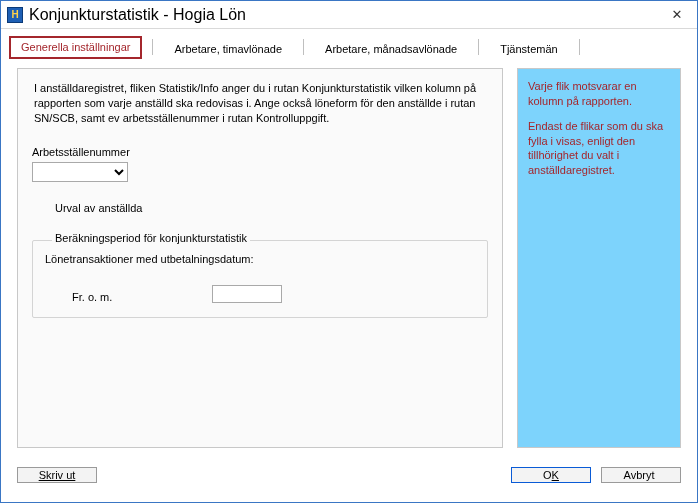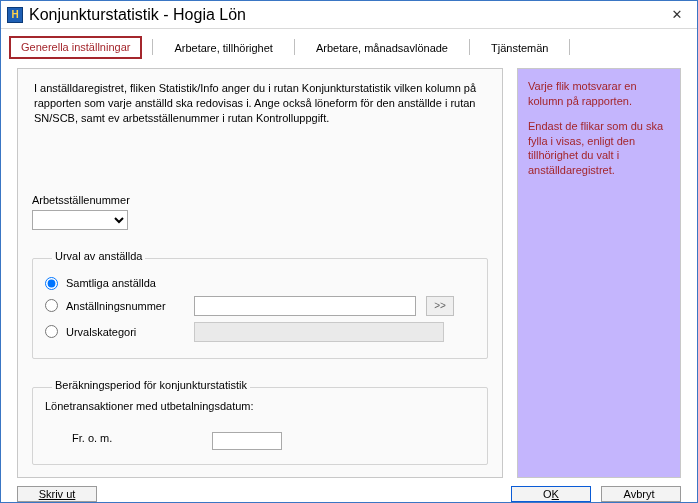--- a/index.html
+++ b/index.html
@@ -50,21 +50,21 @@
     display: flex;
     align-items: center;
     justify-content: center;
     font-size: 13px;
     color: #333;
     cursor: default;
   }
 
   .tabs {
     display: flex;
-    align-items: center;
+    align-items: flex-end;
     padding: 6px 8px 0 8px;
     gap: 8px;
   }
   .tab {
     padding: 3px 10px 4px 10px;
     border: 1px solid transparent;
     border-bottom: none;
     font-size: 11px;
     color: #000;
     position: relative;
@@ -171,39 +171,39 @@
     margin-left: 4px;
     cursor: default;
   }
 
   .period .label {
     margin-bottom: 20px;
     display: block;
   }
   .period-row {
     display: flex;
-    align-items: flex-start;
+    align-items: flex-end;
     gap: 20px;
     margin: 4px 0;
     padding-left: 27px;
   }
   .period-row .lbl { width: 120px; }
   .period-row input {
     width: 70px;
     height: 18px;
     border: 1px solid #a9a9a9;
     background: #fff;
     font-size: 11px;
     padding: 0 4px;
   }
 
   .side-panel {
     width: 164px;
     border: 1px solid #c8c8c8;
-    background: #c4b5fd;
+    background: #7dd3fc;
     padding: 10px 10px;
     font-size: 11px;
     color: #a4262c;
     line-height: 1.35;
   }
   .side-panel p { margin: 0 0 10px 0; }
 
   .footer {
     height: 46px;
     border-top: none;
@@ -239,64 +239,43 @@
     <span class="icon">H</span>
     <span class="title">Konjunkturstatistik - Hogia Lön</span>
     <div class="close">
       <span>✕</span>
     </div>
   </div>
 
   <div class="tabs">
     <div class="tab active">Generella inställningar</div>
     <span class="tab-sep"></span>
-    <div class="tab">Arbetare, tillhörighet</div>
+    <div class="tab">Arbetare, timavlönade</div>
     <span class="tab-sep"></span>
     <div class="tab">Arbetare, månadsavlönade</div>
     <span class="tab-sep"></span>
     <div class="tab">Tjänstemän</div>
     <span class="tab-sep"></span>
   </div>
 
   <div class="content">
 
     <div class="main-panel">
 
       <div class="intro">I anställdaregistret, fliken Statistik/Info anger du i rutan Konjunkturstatistik vilken kolumn på rapporten som varje anställd ska redovisas i. Ange också löneform för den anställde i rutan SN/SCB, samt ev arbetsställenummer i rutan Kontrolluppgift.</div>
 
       <div class="group">
-        <div style="margin-bottom:4px;margin-top:48px;">Arbetsställenummer</div>
+        <div style="margin-bottom:4px;">Arbetsställenummer</div>
         <select class="combo">
           <option></option>
         </select>
       </div>
 
       <div class="group">
         <span class="group-label">Urval av anställda</span>
-        <div class="group-box">
-
-          <div class="radio-row">
-            <input type="radio" name="urval" checked="" style="">
-            <label>Samtliga anställda</label>
-          </div>
-
-          <div class="radio-row">
-            <input type="radio" name="urval" style="">
-            <label>Anställningsnummer</label>
-            <input type="text" class="inline-input" value="" style="">
-            <span class="chooser-btn">&gt;&gt;</span>
-          </div>
-
-          <div class="radio-row">
-            <input type="radio" name="urval" style="">
-            <label>Urvalskategori</label>
-            <input type="text" class="inline-input disabled" disabled="" style="width: 250px;" value="">
-          </div>
-
-        </div>
       </div>
 
       <div class="group period">
         <span class="group-label">Beräkningsperiod för konjunkturstatistik</span>
         <div class="group-box">
           <span class="label">Lönetransaktioner med utbetalningsdatum:</span>
           <div class="period-row">
             <span class="lbl">Fr. o. m.</span>
             <input type="text" value="" style="">
           </div>

